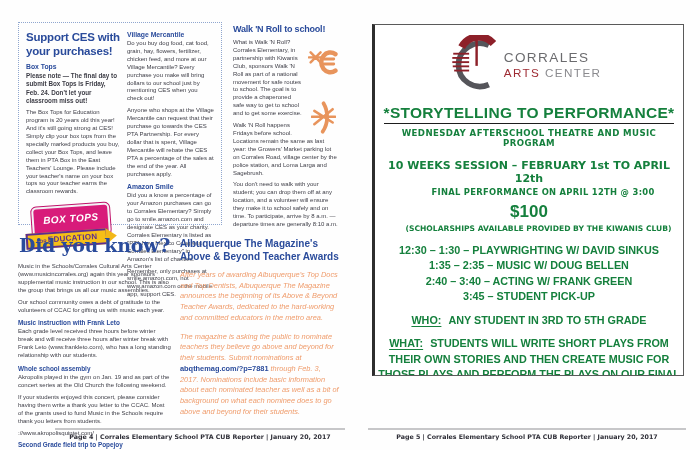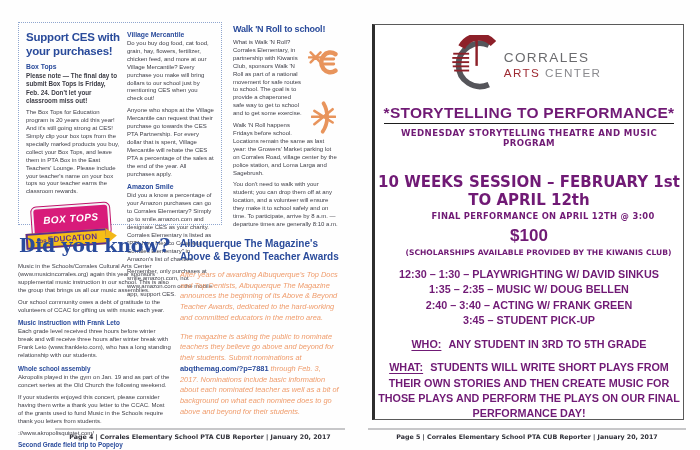--- a/index.html
+++ b/index.html
@@ -46,28 +46,28 @@
   .mag-link{font-style:normal;font-weight:bold;color:#2a4b9b;}
 
   .footer{position:absolute;top:428px;}
   .footer .rule{border-top:2px solid #c7c7c9;height:1px;margin-bottom:2px;}
   .footer .ftext{font-family:"DejaVu Sans",sans-serif;font-weight:bold;font-size:6.3px;
                  color:#2f2f38;text-align:center;}
   .footer-left{left:55px;width:290px;}
   .footer-right{left:368px;width:318px;}
 
   
-  .flyer{position:absolute;left:372px;top:24px;width:312px;height:396px;box-sizing:border-box;
+  .flyer{position:absolute;left:372px;top:24px;width:312px;height:352px;box-sizing:border-box;
          background:#fff;border:1px solid #5a5a5a;border-left:3px solid #2e2e2e;
-         text-align:center;color:#701a75;font-family:"DejaVu Sans",sans-serif;overflow:hidden;}
+         text-align:center;color:#15803d;font-family:"DejaVu Sans",sans-serif;overflow:hidden;}
   .flyer .title{display:inline-block;font-size:15.5px;font-weight:bold;letter-spacing:0.3px;
          border-bottom:1.5px solid #1d1d1d;padding-bottom:1px;margin-top:7px;
          font-family:"Liberation Sans",sans-serif;}
   .f-sub{font-size:8.6px;font-weight:bold;letter-spacing:0.4px;margin-top:4px;}
-  .f-session{font-size:15px;font-weight:bold;margin-top:25px;}
+  .f-session{font-size:11px;font-weight:bold;margin-top:11px;}
   .f-final{font-size:8.4px;font-weight:bold;letter-spacing:0.3px;margin-top:2px;padding-left:28px;}
   .f-price{font-size:17px;font-weight:bold;margin-top:5px;font-family:"Liberation Sans",sans-serif;}
   .f-schol{font-size:7.6px;font-weight:bold;margin-top:2px;padding-left:19px;}
   .f-sched{margin-top:10px;font-size:10.8px;font-weight:bold;line-height:1.42;
            font-family:"Liberation Sans",sans-serif;}
   .f-row{font-size:10.8px;font-weight:bold;margin-top:10px;font-family:"Liberation Sans",sans-serif;}
   .f-label{text-decoration:underline;text-underline-offset:2px;margin-right:7px;}
   .f-what{padding:0 1px;line-height:1.42;}
   .logo-wrap{margin-top:10px;}
   svg text{font-family:"Liberation Sans",sans-serif;}
@@ -161,21 +161,21 @@
           <line x1="13.5" y1="33.5" x2="31" y2="33.5"></line>
           <line x1="15" y1="38" x2="31" y2="38"></line>
         </g>
         <text x="68" y="29" font-size="14.5" letter-spacing="1.5" fill="#6b6b6e">CORRALES</text>
         <text x="68" y="45" font-size="12.5" letter-spacing="1.5">
           <tspan fill="#9e2b33">ARTS</tspan><tspan fill="#8a8a8e"> </tspan><tspan fill="#8a8a8e">CENTER</tspan>
         </text>
       </svg>
     </div>
     <div><span class="title">*STORYTELLING TO PERFORMANCE*</span></div>
-    <div class="f-sub">WEDNESDAY STORYTELLING THEATRE AND MUSIC PROGRAM</div>
+    <div class="f-sub">WEDNESDAY AFTERSCHOOL THEATRE AND MUSIC PROGRAM</div>
     <div class="f-session">10 WEEKS SESSION – FEBRUARY 1st TO APRIL 12th</div>
     <div class="f-final">FINAL PERFORMANCE ON APRIL 12TH @ 3:00</div>
     <div class="f-price">$100</div>
     <div class="f-schol">(SCHOLARSHIPS AVAILABLE PROVIDED BY THE KIWANIS CLUB)</div>
     <div class="f-sched">
       <div>12:30 – 1:30 – PLAYWRIGHTING W/ DAVID SINKUS</div>
       <div>1:35 – 2:35 – MUSIC W/ DOUG BELLEN</div>
       <div>2:40 – 3:40 – ACTING W/ FRANK GREEN</div>
       <div>3:45 – STUDENT PICK-UP</div>
     </div>

